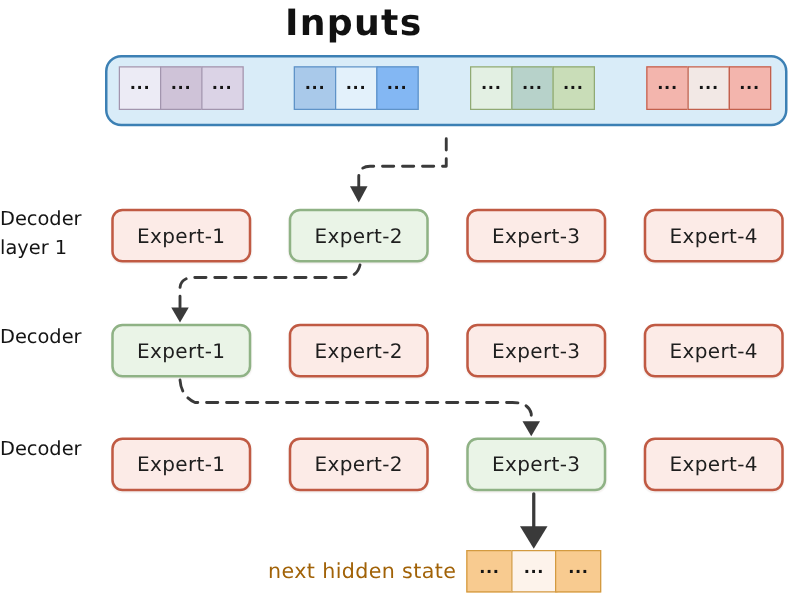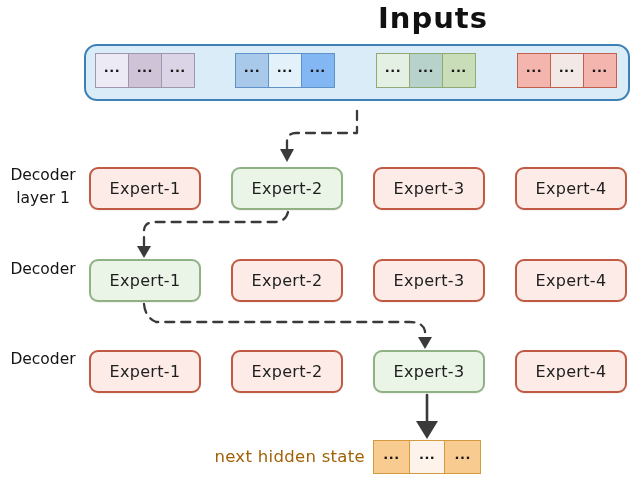--- a/index.html
+++ b/index.html
@@ -7,22 +7,22 @@
   body {
     font-family: "DejaVu Sans", "Liberation Sans", sans-serif;
     background: #ffffff;
     position: relative;
     overflow: hidden;
     color: #1c1c1c;
   }
   #canvas { position: absolute; inset: 0; width: 640px; height: 480px; }
 
   .title {
-    position: absolute; left: 248px; top: 1px; width: 240px;
-    text-align: right; font-size: 29px; font-weight: bold;
+    position: absolute; left: 228px; top: 1px; width: 240px;
+    text-align: left; font-size: 29px; font-weight: bold;
     letter-spacing: 1px; color: #111;
   }
 
   .input-panel {
     position: absolute; left: 84px; top: 44px; width: 546px; height: 57px;
     border: 2.5px solid; border-radius: 13px;
   }
 
   .tgroup {
     position: absolute; top: 53px; height: 35px; display: flex;
@@ -35,21 +35,21 @@
     width: 34px; height: 35px; border: 1.2px solid; border-color: inherit;
     display: flex; align-items: center; justify-content: center;
   }
   .cell + .cell { margin-left: -1.2px; }
   .dots {
     font-weight: bold; font-size: 13px; letter-spacing: 0.5px;
     color: #141414; transform: translateY(-3px);
   }
 
   .layer-label {
-    position: absolute; left: 0; width: 86px; text-align: center;
+    position: absolute; left: 0; width: 86px; 
     font-size: 15.5px; line-height: 23px; color: #141414;
   }
   .label-1 { top: 164px; }
   .label-2 { top: 258px; }
   .label-3 { top: 348px; }
 
   .expert-row {
     position: absolute; left: 89px; width: 538px; height: 43px;
     display: flex; gap: 30px;
   }

